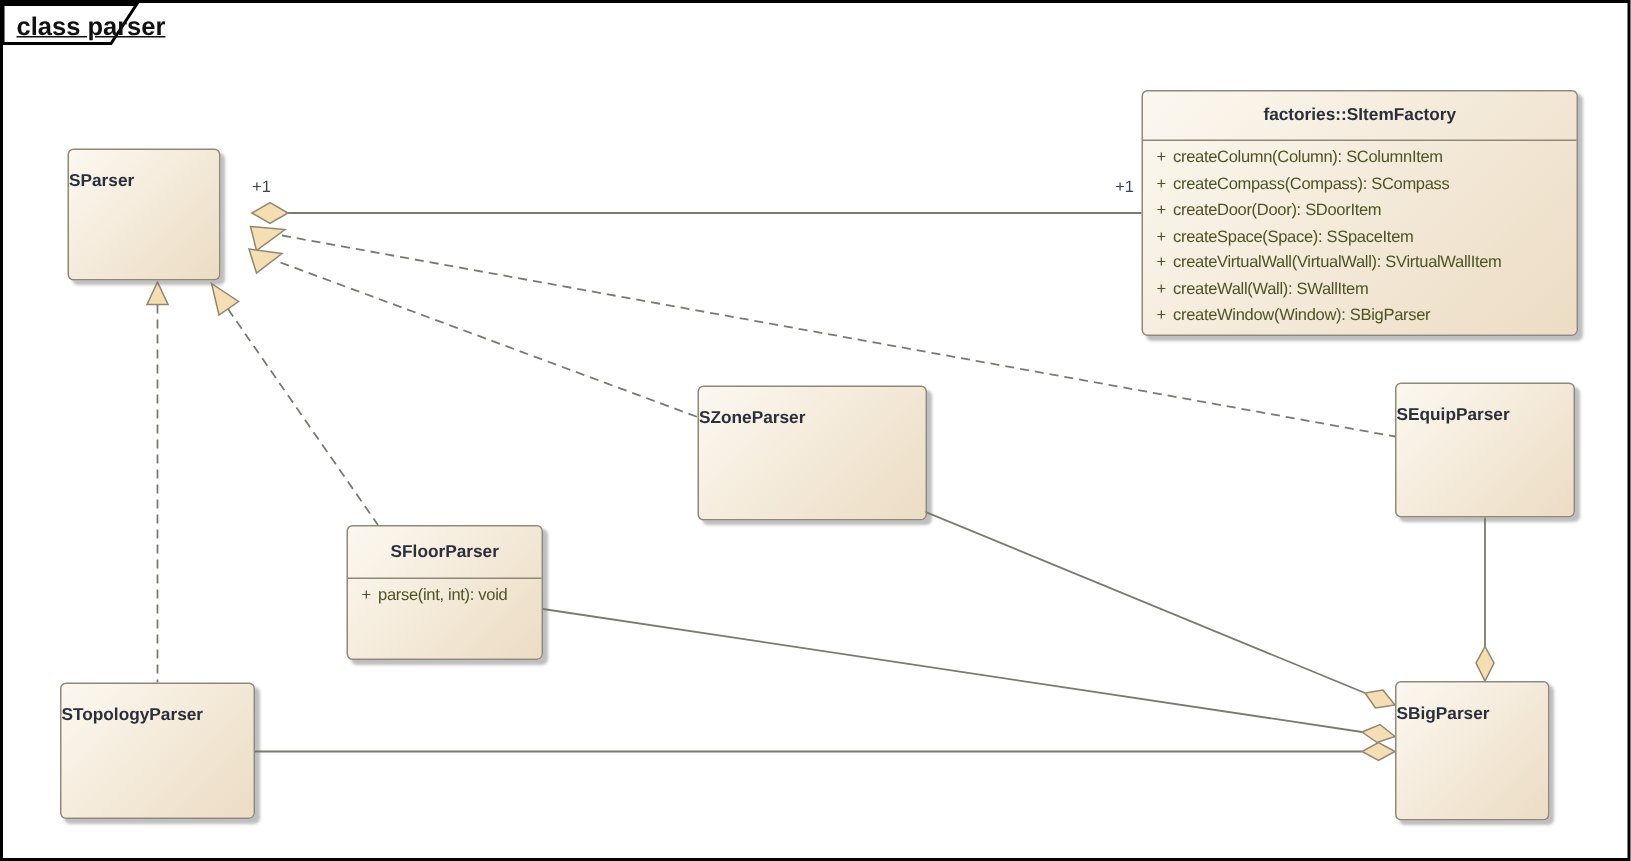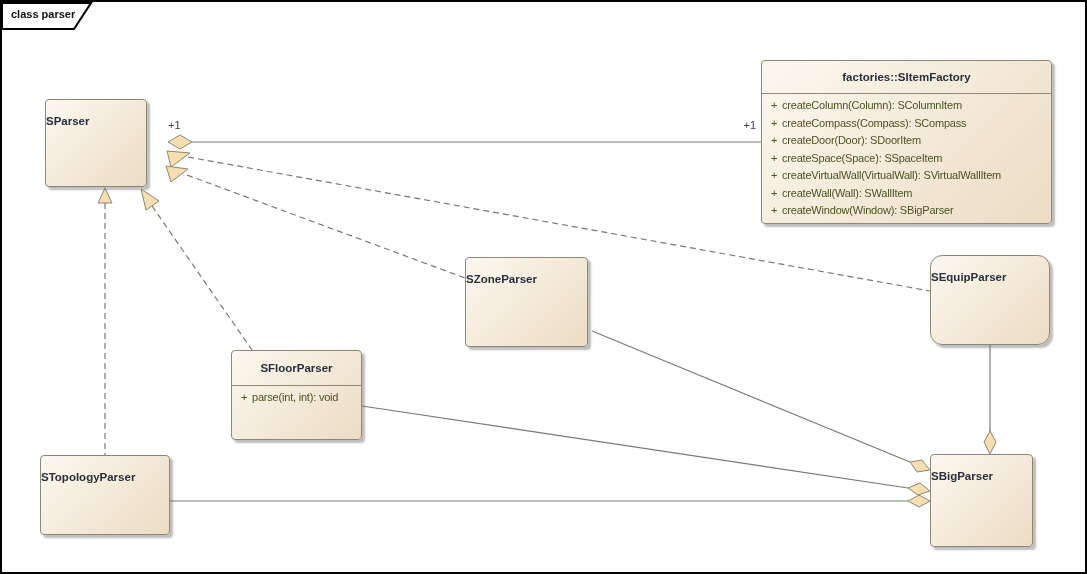--- a/index.html
+++ b/index.html
@@ -42,38 +42,38 @@
   .uml-methods { padding-top:3px; }
   .uml-method {
     display:flex; font-size:11px; letter-spacing:-0.2px;
     color:var(--method-text); line-height:17.5px; white-space:nowrap;
   }
   .uml-method .vis { width:20px; padding-left:9px; flex:none; }
 
   .c-sparser        { left:43px;  top:97px;  width:102px; height:88px; }
   .c-sitemfactory   { left:759px; top:58px;  width:291px; height:164px; }
   .c-sitemfactory .uml-title { height:33px; }
-  .c-szoneparser    { left:463px; top:255px; width:123px; height:90px; }
+  .c-szoneparser    { left:463px; top:255px; width:153px; height:90px; }
   .c-sfloorparser   { left:229px; top:348px; width:131px; height:90px; }
   .c-sfloorparser .uml-title { height:35px; }
-  .c-stopologyparser{ left:38px;  top:453px; width:130px; height:80px; }
-  .c-sequipparser   { left:928px; top:253px; width:120px; height:90px;border-radius:12px; }
+  .c-stopologyparser{ left:38px;  top:453px; width:130px; height:91px; }
+  .c-sequipparser   { left:928px; top:253px; width:120px; height:90px; }
   .c-sbigparser     { left:928px; top:452px; width:103px; height:93px; }
 
   .mult-label {
     position:absolute; z-index:3; font-size:11px; color:var(--mult-text);
   }
   .mult-src { left:166px; top:117px; }
   .mult-tgt { left:728px; top:117px; width:26px; text-align:right; }
 
   .frame-tab { position:absolute; left:0; top:0; z-index:4; }
   .tab-shape { fill:#ffffff; stroke:var(--frame-border); stroke-width:2; }
   .frame-tab-label {
     position:absolute; left:9px; top:6px; z-index:5;
-    font-size:11px; font-weight:bold; color:#111;
+    font-size:17px; font-weight:bold; color:#111;text-decoration:underline;
   }
 </style>
 </head>
 <body>
 
 <div class="canvas">
 
   <svg class="edges" width="1087" height="574">
 
     <g>

